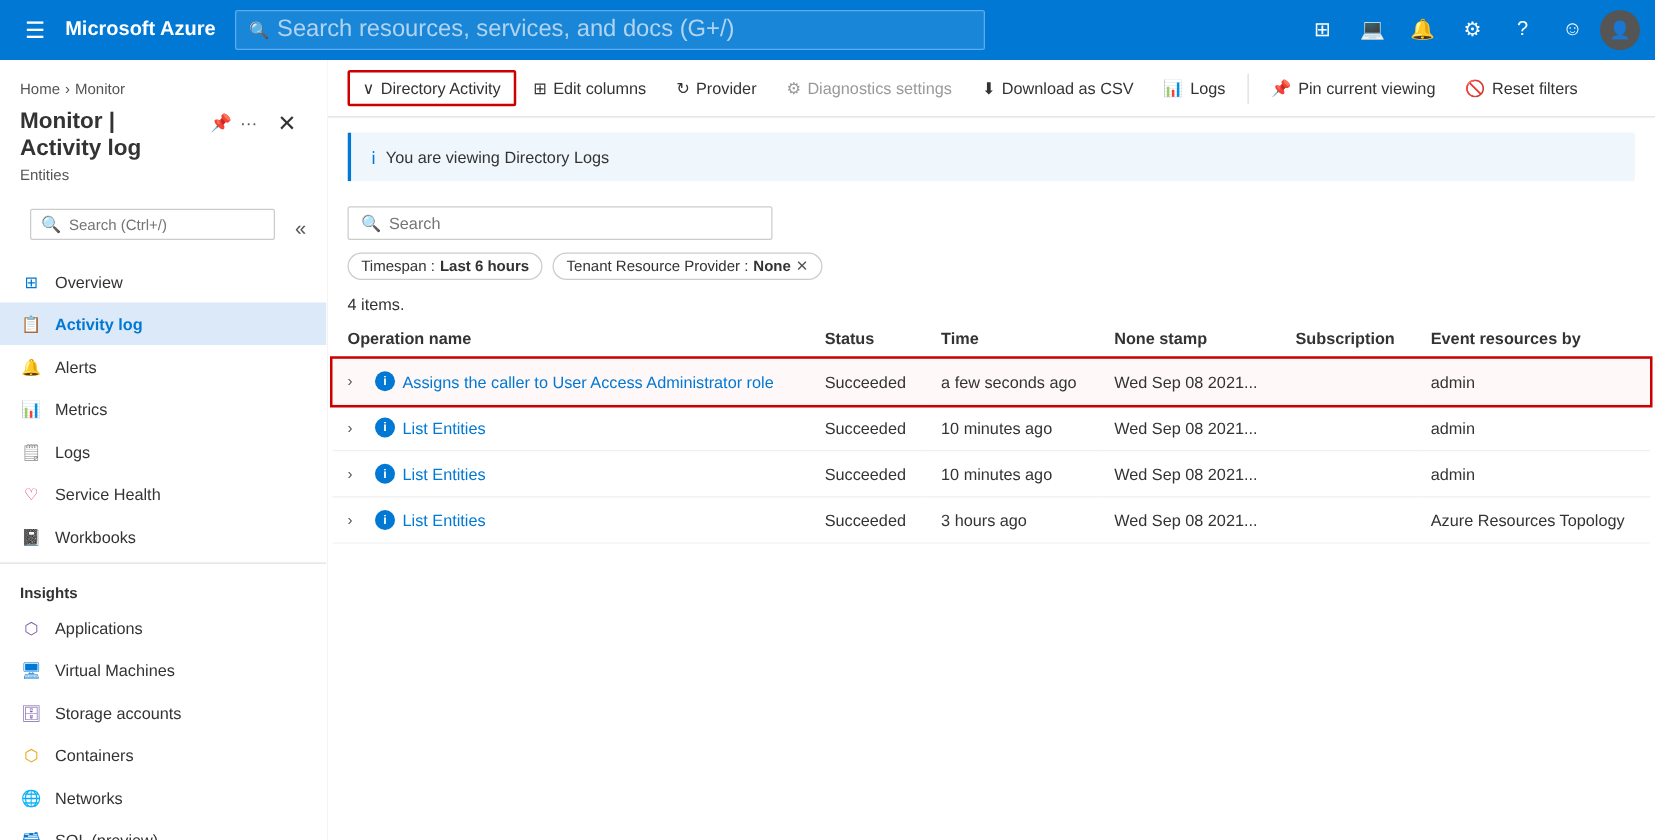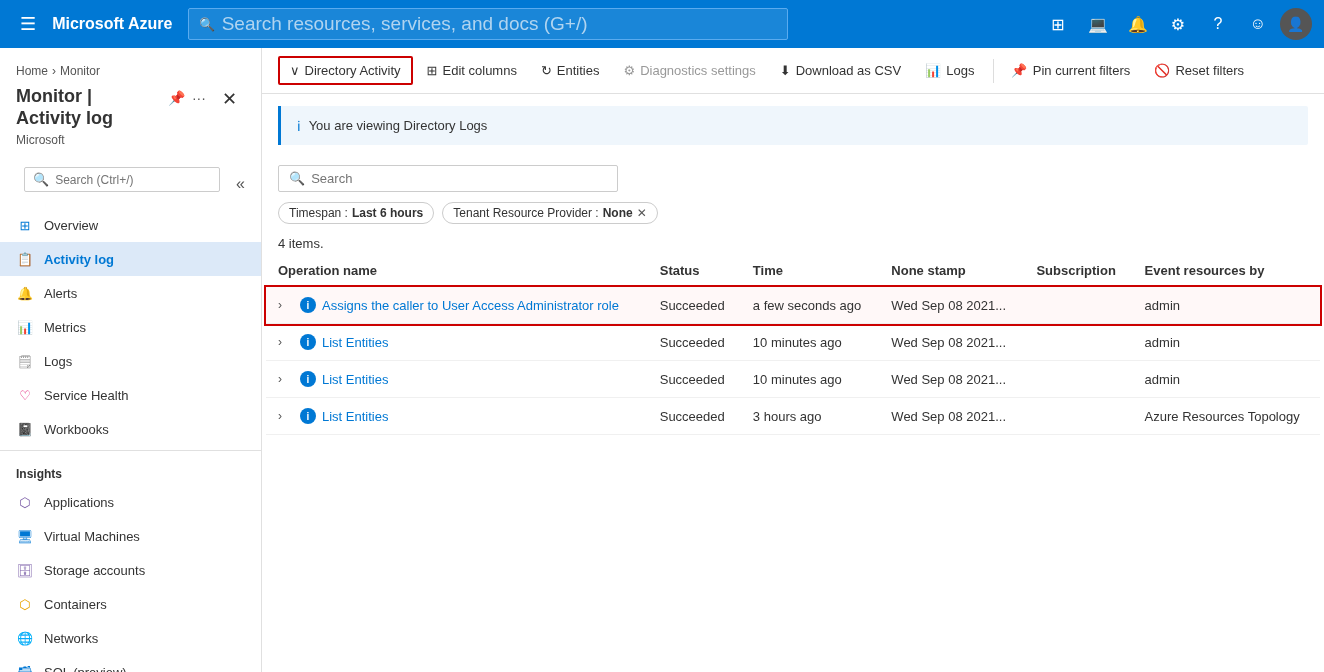--- a/index.html
+++ b/index.html
@@ -341,21 +341,21 @@
         <span>Monitor</span>
       </div>
       <div class="page-title-area">
         <div style="font-size:18px;font-weight:600;line-height:1.2;">Monitor | Activity log</div>
         <div class="page-title-icons">
           <span title="Pin">📌</span>
           <span title="More">···</span>
         </div>
         <span class="close-btn" style="margin-left:auto;">✕</span>
       </div>
-      <div class="page-subtitle">Microsoft</div>
+      <div class="page-subtitle">Entities</div>
     </div>
 
     <div style="display:flex;align-items:center;padding:0 12px 8px;">
       <div class="sidebar-search" style="flex:1;">
         <span>🔍</span>
         <input type="text" placeholder="Search (Ctrl+/)" style="">
       </div>
       <span class="collapse-btn">«</span>
     </div>
 
@@ -426,38 +426,38 @@
       <button class="toolbar-btn active" style="border:2px solid #cc0000;">
         <span>∨</span>
         <span>Directory Activity</span>
       </button>
       <button class="toolbar-btn">
         <span>⊞</span>
         <span>Edit columns</span>
       </button>
       <button class="toolbar-btn">
         <span>↻</span>
-        <span>Entities</span>
+        <span>Provider</span>
       </button>
       <button class="toolbar-btn disabled">
         <span>⚙</span>
         <span>Diagnostics settings</span>
       </button>
       <button class="toolbar-btn">
         <span>⬇</span>
         <span>Download as CSV</span>
       </button>
       <button class="toolbar-btn">
         <span>📊</span>
         <span>Logs</span>
       </button>
       <div class="toolbar-divider"></div>
       <button class="toolbar-btn">
         <span>📌</span>
-        <span>Pin current filters</span>
+        <span>Pin current viewing</span>
       </button>
       <button class="toolbar-btn">
         <span>🚫</span>
         <span>Reset filters</span>
       </button>
     </div>
 
     <div class="content-area">
 
       <div class="info-banner">

